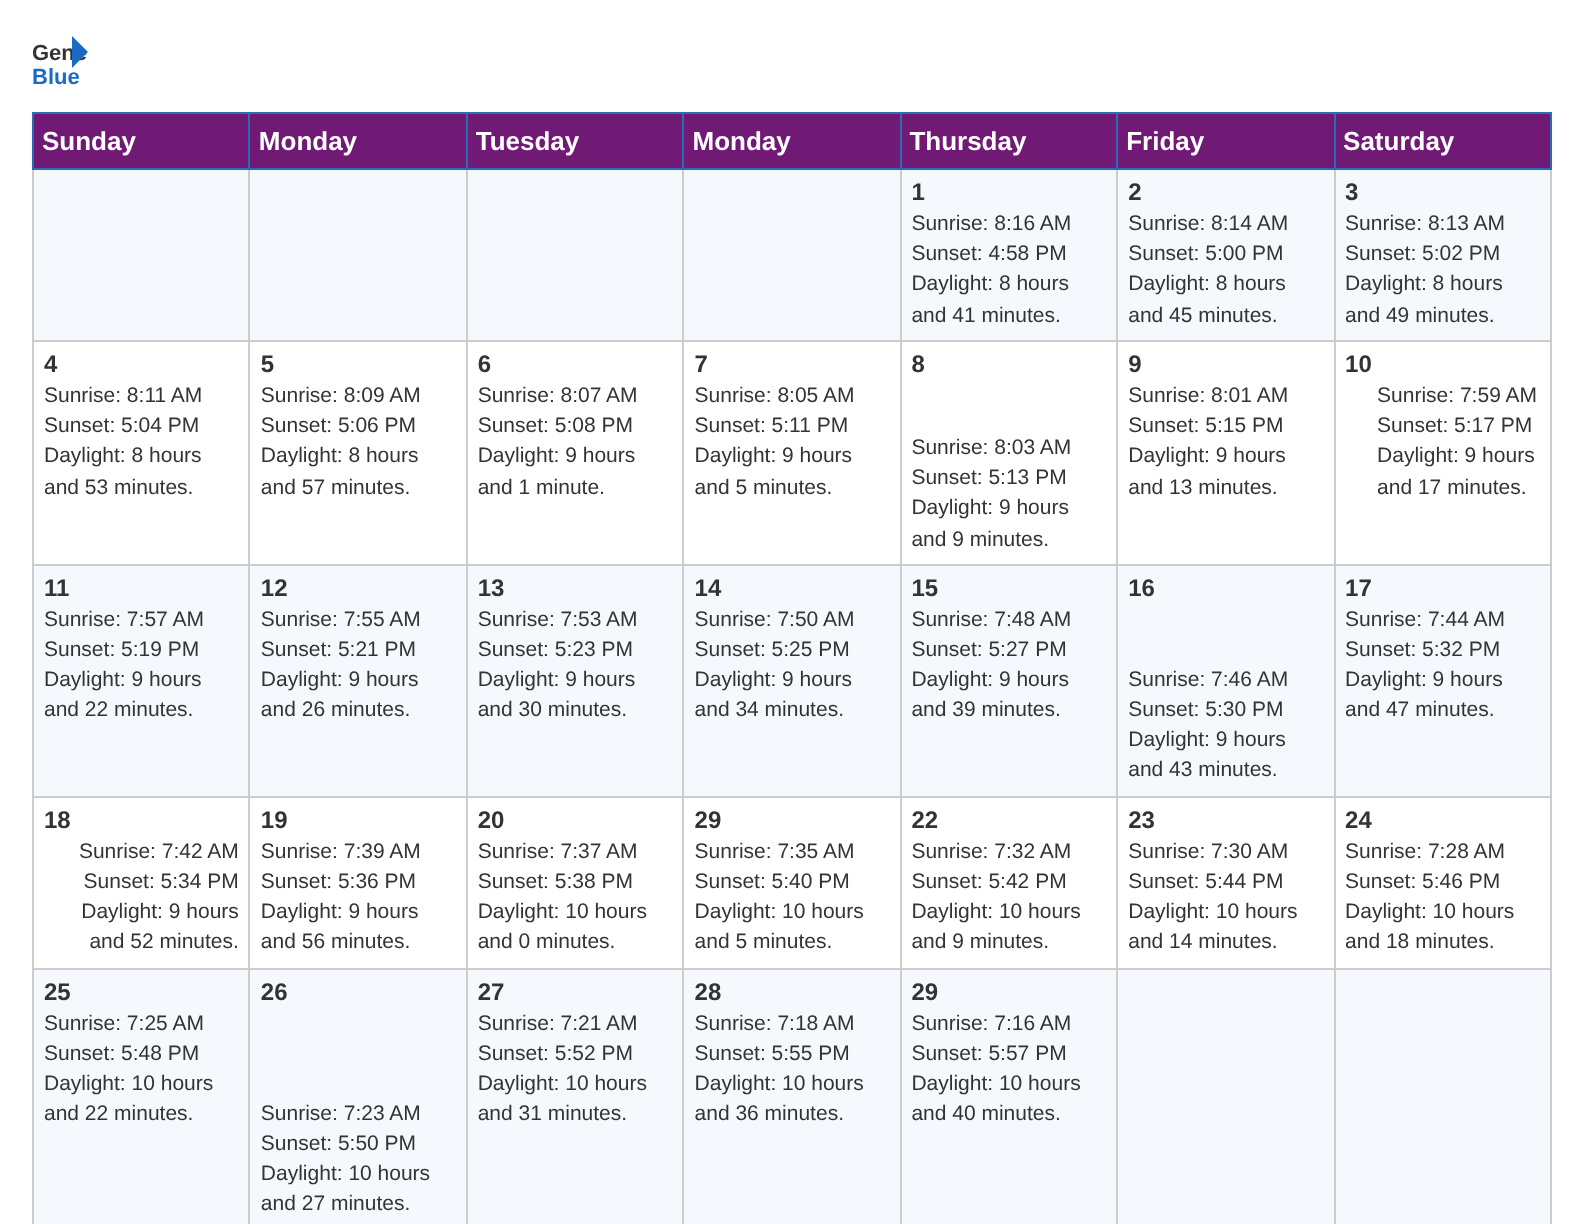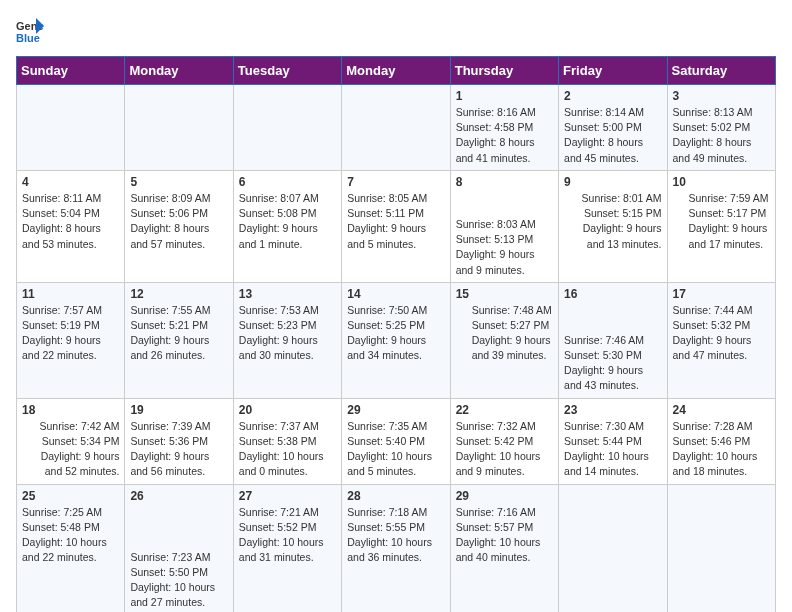--- a/index.html
+++ b/index.html
@@ -163,21 +163,21 @@
 Daylight: 9 hours and 5 minutes.</div>
         </td>
         <td>
           <span class="day-num">8</span>
           <div class="cell-text" style="white-space: pre-line; margin-top: 28px;">Sunrise: 8:03 AM
 Sunset: 5:13 PM
 Daylight: 9 hours and 9 minutes.</div>
         </td>
         <td>
           <span class="day-num">9</span>
-          <div class="cell-text" style="white-space: pre-line; text-align: right;">Sunrise: 8:01 AM
+          <div class="cell-text" style="white-space: pre-line;">Sunrise: 8:01 AM
 Sunset: 5:15 PM
 Daylight: 9 hours and 13 minutes.</div>
         </td>
         <td>
           <span class="day-num">10</span>
           <div class="cell-text" style="white-space: pre-line; margin-left: 16px;">Sunrise: 7:59 AM
 Sunset: 5:17 PM
 Daylight: 9 hours and 17 minutes.</div>
         </td>
       </tr>
@@ -201,21 +201,21 @@
 Daylight: 9 hours and 30 minutes.</div>
         </td>
         <td>
           <span class="day-num">14</span>
           <div class="cell-text" style="white-space: pre-line;">Sunrise: 7:50 AM
 Sunset: 5:25 PM
 Daylight: 9 hours and 34 minutes.</div>
         </td>
         <td>
           <span class="day-num">15</span>
-          <div class="cell-text" style="white-space: pre-line; margin-left: 16px;">Sunrise: 7:48 AM
+          <div class="cell-text" style="white-space: pre-line;">Sunrise: 7:48 AM
 Sunset: 5:27 PM
 Daylight: 9 hours and 39 minutes.</div>
         </td>
         <td>
           <span class="day-num">16</span>
           <div class="cell-text" style="white-space: pre-line; margin-top: 32px;">Sunrise: 7:46 AM
 Sunset: 5:30 PM
 Daylight: 9 hours and 43 minutes.</div>
         </td>
         <td>

